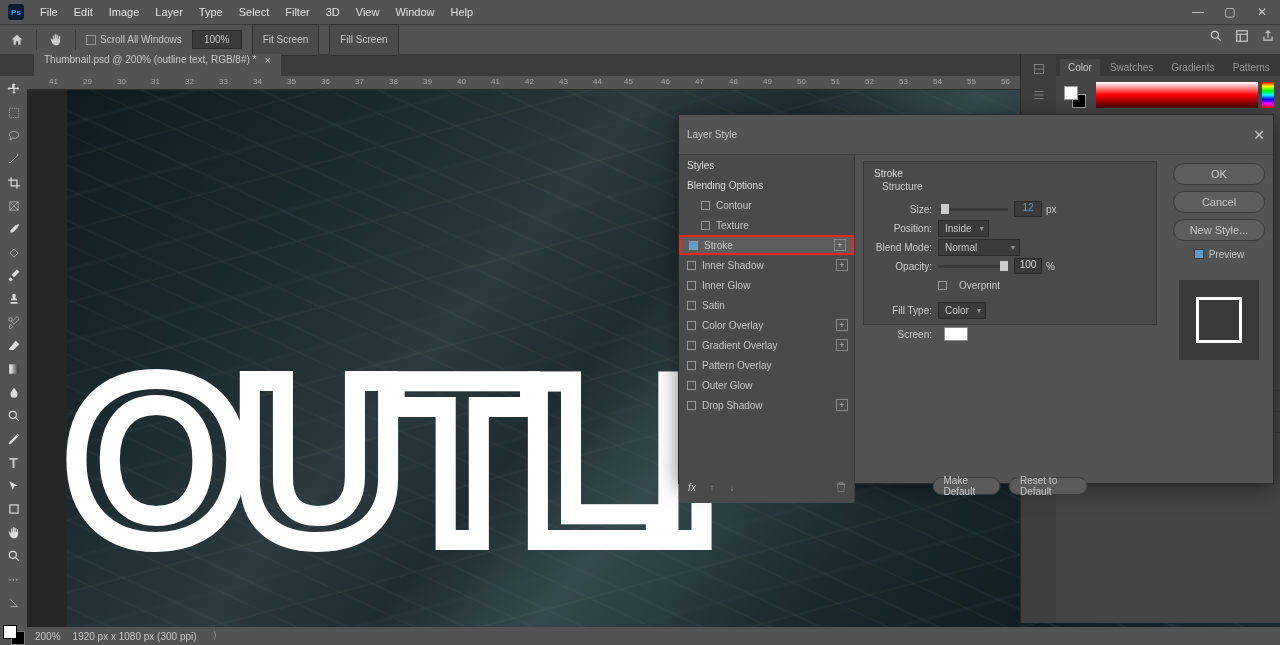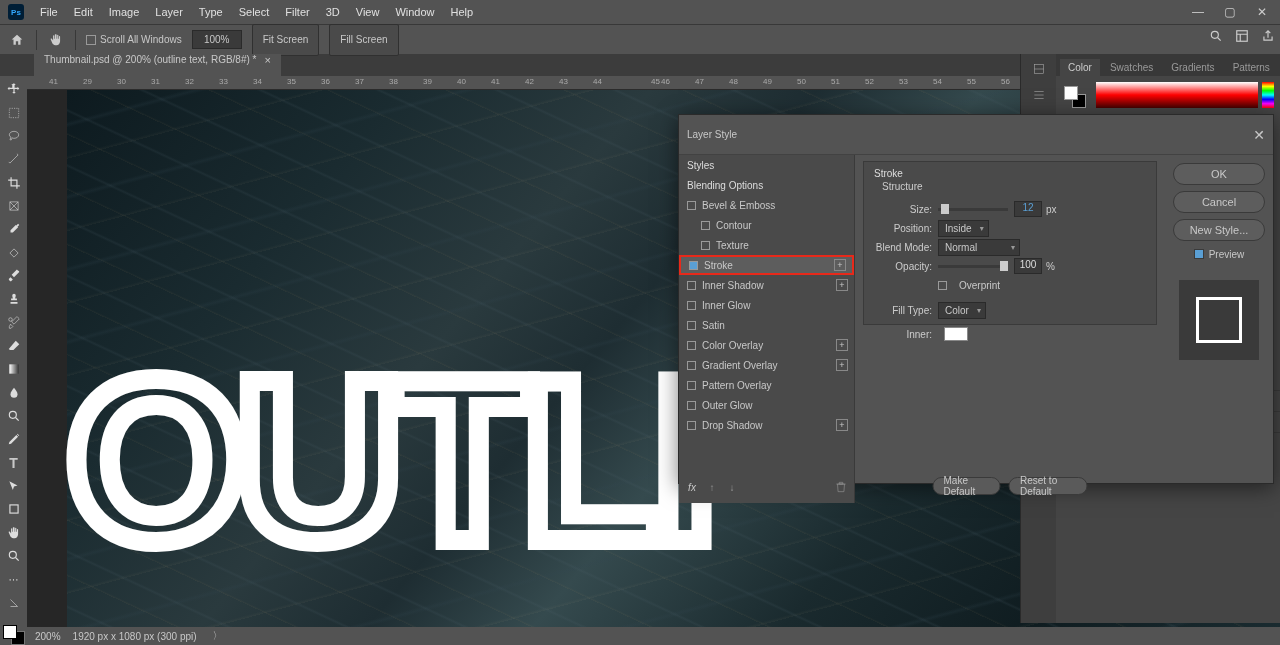--- a/index.html
+++ b/index.html
@@ -306,21 +306,21 @@
         <span style="left: 260px;">35</span>
         <span style="left: 294px;">36</span>
         <span style="left: 328px;">37</span>
         <span style="left: 362px;">38</span>
         <span style="left: 396px;">39</span>
         <span style="left: 430px;">40</span>
         <span style="left: 464px;">41</span>
         <span style="left: 498px;">42</span>
         <span style="left: 532px;">43</span>
         <span style="left: 566px;">44</span>
-        <span style="left: 624px; text-align: right;">45</span>
+        <span style="left: 597px; text-align: right;">45</span>
         <span style="left: 634px;">46</span>
         <span style="left: 668px;">47</span>
         <span style="left: 702px;">48</span>
         <span style="left: 736px;">49</span>
         <span style="left: 770px;">50</span>
         <span style="left: 804px;">51</span>
         <span style="left: 838px;">52</span>
         <span style="left: 872px;">53</span>
         <span style="left: 906px;">54</span>
         <span style="left: 940px;">55</span>
@@ -396,24 +396,20 @@
 
 <div class="dialog">
   <div class="dialog-title">
     <span>Layer Style</span>
     <span class="dialog-close">✕</span>
   </div>
   <div class="dialog-body">
     <div class="style-list">
       <div class="style-item header">Styles</div>
       <div class="style-item header">Blending Options</div>
-      <div class="style-item">
-          <span class="style-chk"></span>
-          <span>Bevel &amp; Emboss</span>
-        </div>
       <div class="style-item indent">
           <span class="style-chk"></span>
           <span>Contour</span>
         </div>
       <div class="style-item indent">
           <span class="style-chk"></span>
           <span>Texture</span>
         </div>
       <div class="style-item selected redbox">
           <span class="style-chk checked"></span>
@@ -502,21 +498,21 @@
           <div class="setting-label"></div>
           <span class="style-chk"></span>
           <span style="margin-left:6px">Overprint</span>
         </div>
         <div style="height:6px"></div>
         <div class="setting-row">
           <div class="setting-label">Fill Type:</div>
           <div class="dropdown">Color</div>
         </div>
         <div class="setting-row" style="margin-top:6px">
-          <div class="setting-label">Inner:</div>
+          <div class="setting-label">Screen:</div>
           <div class="color-swatch"></div>
         </div>
       </div>
       <div class="default-btns">
         <div class="dlg-btn-sm">Make Default</div>
         <div class="dlg-btn-sm">Reset to Default</div>
       </div>
     </div>
 
     <div class="dialog-buttons">

